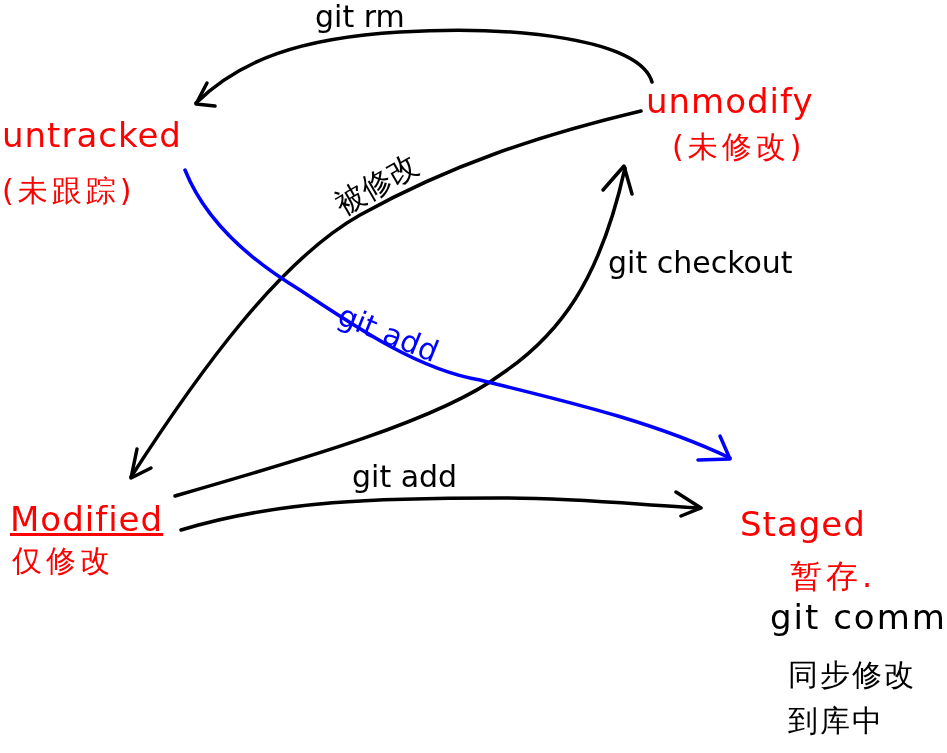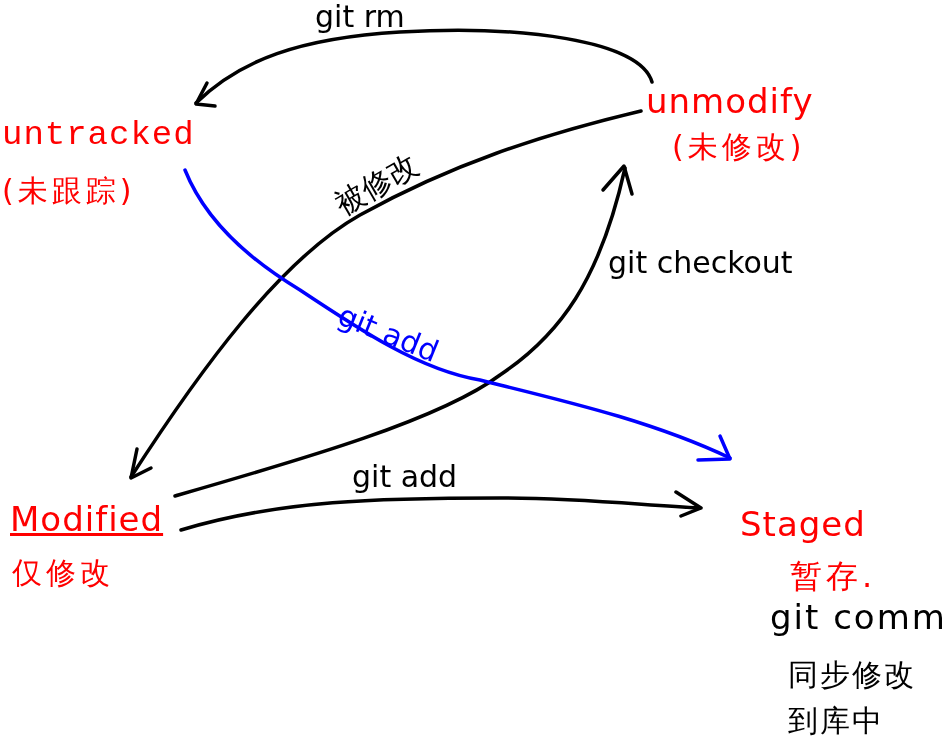--- a/index.html
+++ b/index.html
@@ -37,28 +37,28 @@
     <path d="M185 170 C205 220, 250 260, 300 290 C360 330, 420 370, 480 380 C560 400, 650 420, 730 458"></path>
     <path d="M720 436 L730 459 L698 460"></path>
   </g>
 
   <g fill="none" stroke="#000" stroke-width="3.5" stroke-linecap="round" stroke-linejoin="round">
     <path d="M181 530 C280 500, 380 498, 500 498 C580 498, 640 505, 700 508"></path>
     <path d="M676 492 L701 508 L681 516"></path>
   </g>
 </svg>
 
-<div class="lbl state" style="left:2px; top:118px;font-family:Liberation Mono, monospace;">untracked</div>
+<div class="lbl state" style="left:2px; top:118px;">untracked</div>
 <div class="lbl state-sub" style="left:2px; top:164px;margin-top:12px;">(未跟踪)</div>
 
 <div class="lbl state" style="left:646px; top:84px;">unmodify</div>
 <div class="lbl state-sub" style="left:672px; top:132px;">(未修改)</div>
 
 <div class="lbl state" style="left:10px; top:502px;text-decoration:underline;">Modified</div>
-<div class="lbl state-sub" style="left:12px; top:546px;margin-top:12px;">仅修改</div>
+<div class="lbl state-sub" style="left:12px; top:546px;">仅修改</div>
 
 <div class="lbl state" style="left:730px; top:507px;margin-left:10px;">Staged</div>
 <div class="lbl state-sub" style="left:790px; top:560px; font-size:32px;">暂存.</div>
 
 <div class="lbl edge-black" style="left:315px; top:2px;">git  rm</div>
 <div class="lbl edge-black" style="left:345px; top:190px; transform:rotate(-30deg); transform-origin:left bottom;">被修改</div>
 <div class="lbl edge-black" style="left:608px; top:248px;">git checkout</div>
 <div class="lbl edge-blue" style="left:345px; top:300px; transform:rotate(22deg); transform-origin:left top;">git add</div>
 <div class="lbl edge-black" style="left:352px; top:462px;">git add</div>
 

